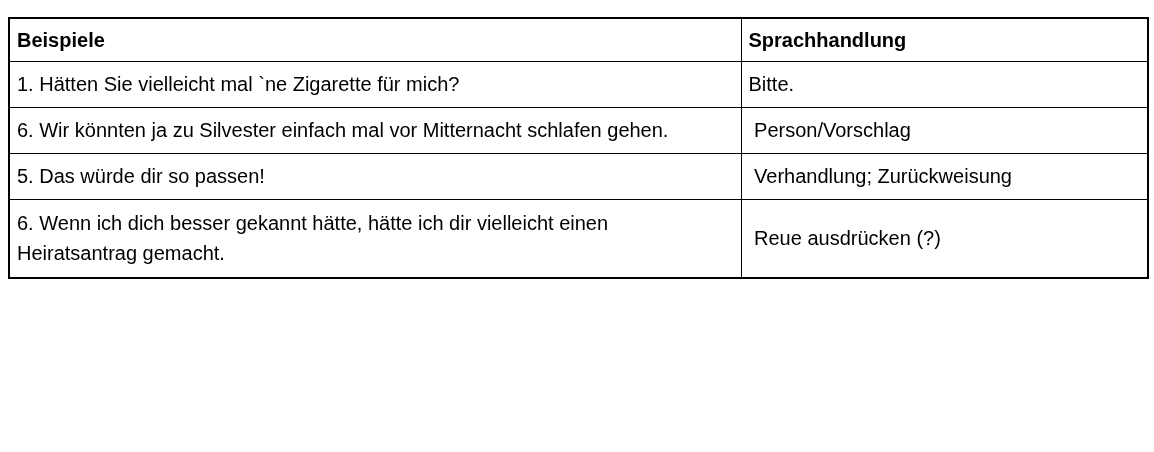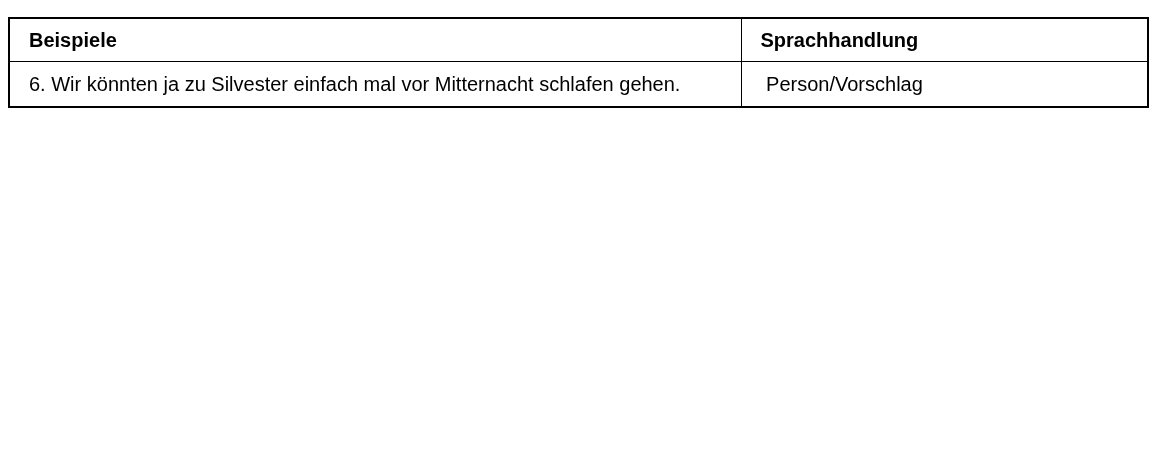--- a/index.html
+++ b/index.html
@@ -22,21 +22,21 @@
     table-layout: fixed;
     border-collapse: collapse;
     color: #000000;
     font-size: 20px;
     line-height: 30px;
     border: 2px solid #000000;
   }
   .doc-table th,
   .doc-table td {
     border: 1.5px solid #000000;
-    padding: 0 19px;
+    padding: 0 7px;
     vertical-align: middle;
     text-align: left;
     white-space: pre;       
     overflow: hidden;
   }
   .doc-table th {
     font-weight: 700;
   }
   col.c1 { width: 732px; }
   col.c2 { width: 407px; }
@@ -53,17 +53,30 @@
     <col class="c2">
   </colgroup>
   <thead>
     <tr class="r-head">
       <th>Beispiele</th>
       <th>Sprachhandlung</th>
     </tr>
   </thead>
   <tbody>
     <tr class="r-single">
+      <td>1. Hätten Sie vielleicht mal `ne Zigarette für mich?</td>
+      <td>Bitte.</td>
+    </tr>
+    <tr class="r-single">
       <td>6. Wir könnten ja zu Silvester einfach mal vor Mitternacht schlafen gehen.</td>
       <td> Person/Vorschlag</td>
+    </tr>
+    <tr class="r-single">
+      <td>5. Das würde dir so passen!</td>
+      <td> Verhandlung; Zurückweisung</td>
+    </tr>
+    <tr class="r-double">
+      <td>6. Wenn ich dich besser gekannt hätte, hätte ich dir vielleicht einen
+Heiratsantrag gemacht.</td>
+      <td> Reue ausdrücken (?)</td>
     </tr>
   </tbody>
 </table>
 
 </body></html>

